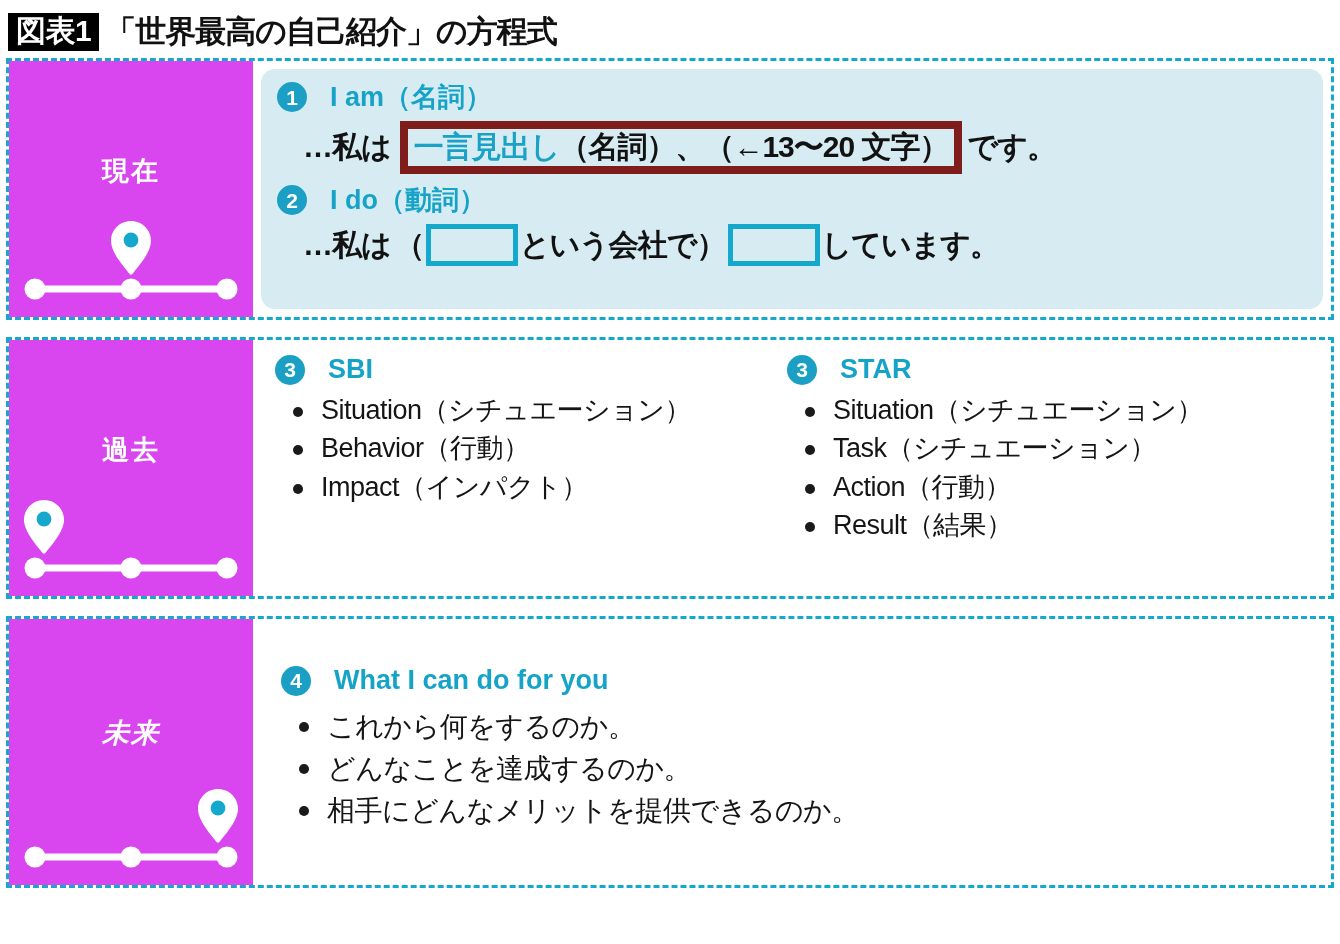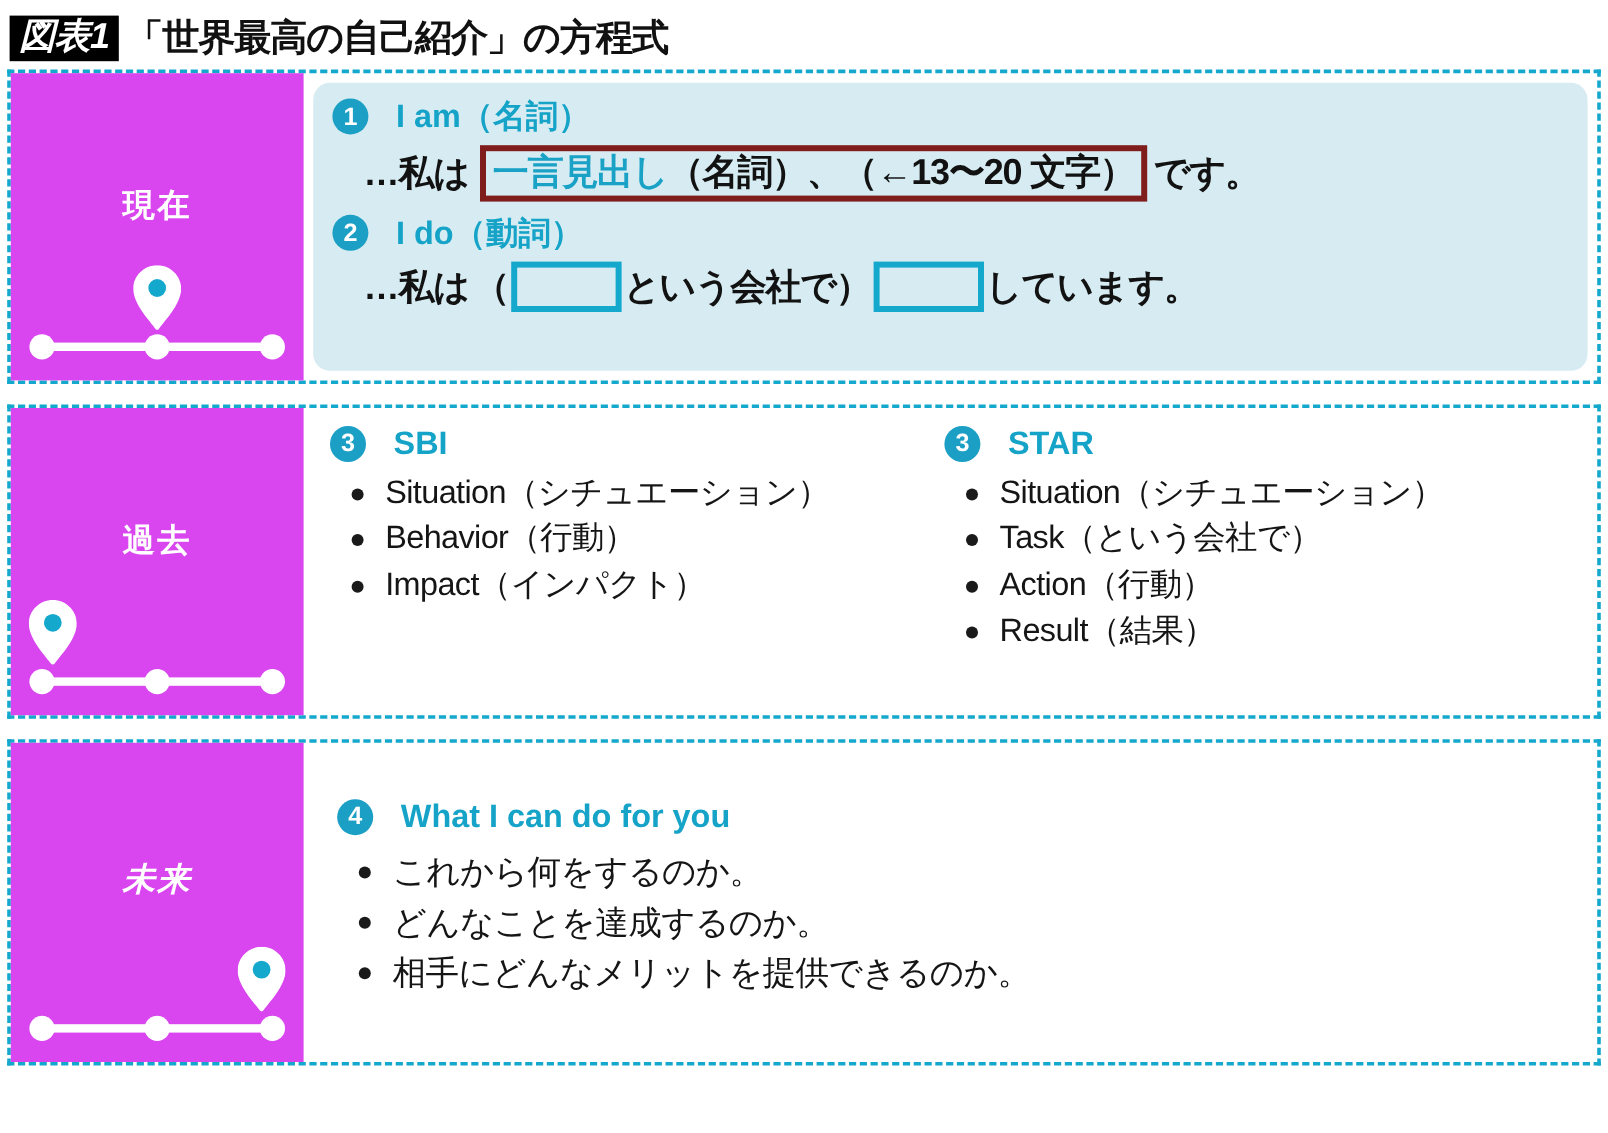--- a/index.html
+++ b/index.html
@@ -25,21 +25,20 @@
   .fig-badge {
     background: #000000;
     color: #ffffff;
     font-size: 30px;
     font-weight: bold;
     letter-spacing: -0.5px;
     padding: 3px 8px 5px 8px;
     line-height: 1;
     margin-right: 6px;
     white-space: nowrap;
-    font-style: italic;
   }
   .fig-title {
     font-size: 31px;
     font-weight: bold;
     color: #111111;
     letter-spacing: -1px;
     white-space: nowrap;
   }
 
   
@@ -177,21 +176,21 @@
     color: #121212;
     font-weight: bold;
     white-space: nowrap;
     margin: 6px 0 0 26px;
     letter-spacing: -1px;
   }
   .sentence .lead { margin-right: 4px; }
   .boxed {
     display: inline-flex;
     align-items: center;
-    border: 5px solid #7f1d1d;
+    border: 8px solid #7f1d1d;
     padding: 1px 6px 3px 6px;
     margin: 0 5px;
     line-height: 1.1;
   }
   .boxed .hl { color: #1aa2c6; }
   .blank-box {
     display: inline-block;
     border: 5px solid #14a8cd;
     width: 92px;
     height: 42px;
@@ -341,21 +340,21 @@
           </ul>
         </div>
 
         <div class="col col-star">
           <div class="head-line">
             <span class="num-badge">3</span>
             <span class="head-text">STAR</span>
           </div>
           <ul class="bullets">
             <li>Situation（シチュエーション）</li>
-            <li>Task（という会社で）</li>
+            <li>Task（シチュエーション）</li>
             <li>Action（行動）</li>
             <li>Result（結果）</li>
           </ul>
         </div>
 
       </div>
     </div>
   </div>
 
   <div class="panel panel-3">

